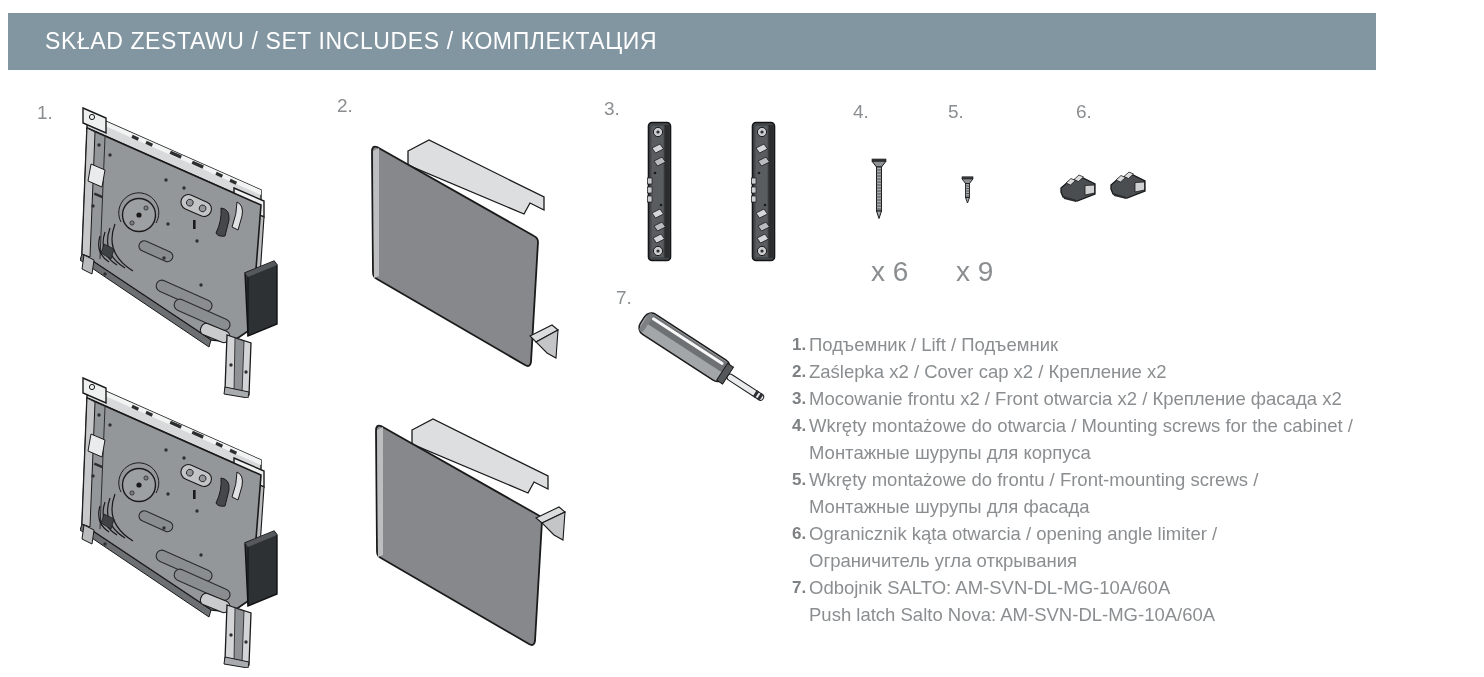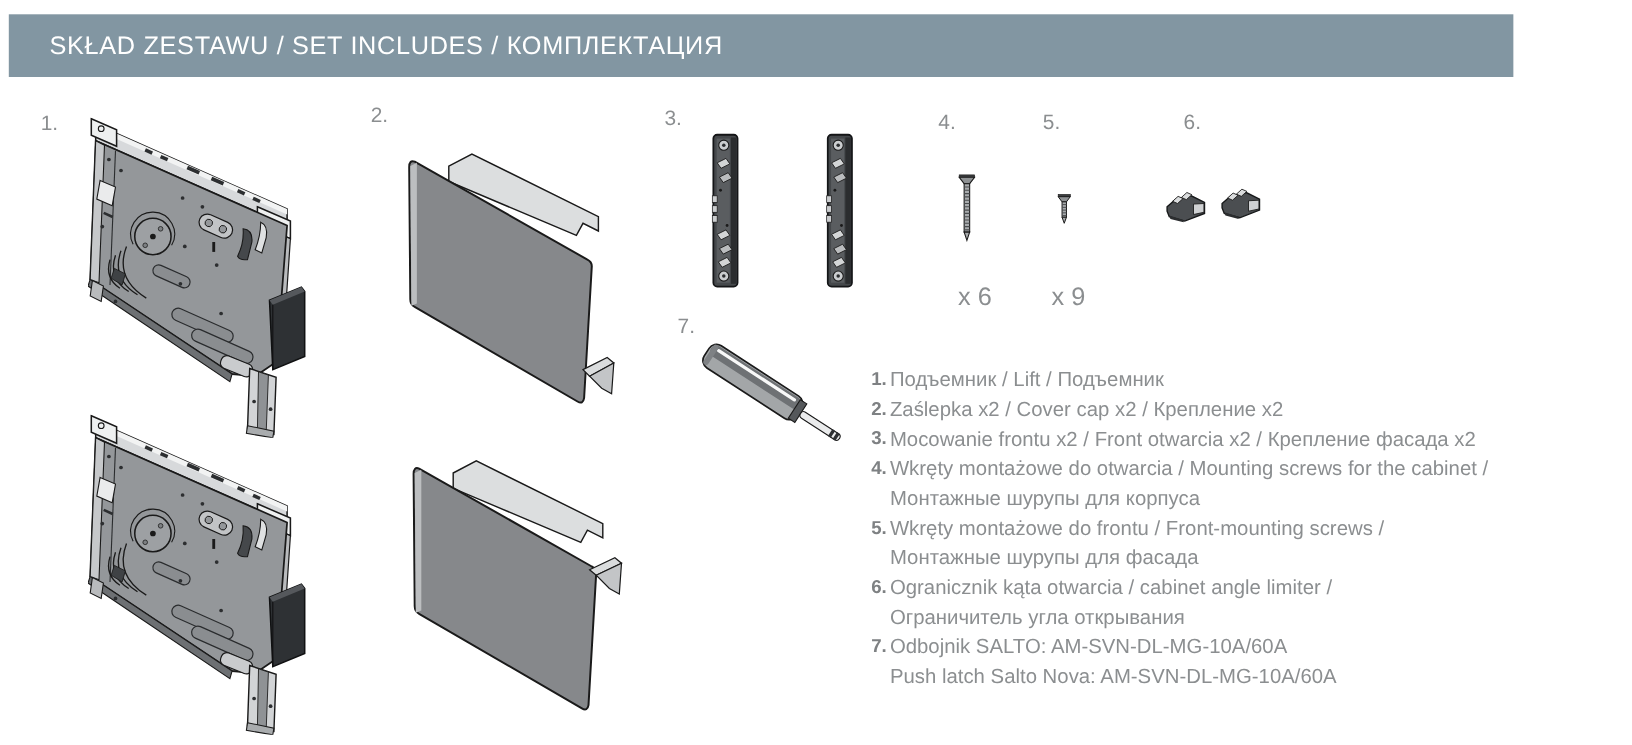--- a/index.html
+++ b/index.html
@@ -4,21 +4,21 @@
 <style>
   html,body{margin:0;padding:0;background:#ffffff;}
   .page{position:relative;width:1376px;height:677px;background:#ffffff;overflow:hidden;
         font-family:"Liberation Sans",sans-serif;}
   
   .hdr{position:absolute;left:8px;top:13px;right:0;height:57px;background:#8296a2;
        display:flex;align-items:center;padding-left:37px;box-sizing:border-box;}
   .hdr-title{color:#ffffff;font-size:23px;font-weight:400;letter-spacing:.6px;white-space:nowrap;}
   
   .plabel{position:absolute;font-size:19px;line-height:1;color:#8b8e90;}
-  .qty{position:absolute;font-size:23px;line-height:1;color:#8b8e90;}
+  .qty{position:absolute;font-size:28px;line-height:1;color:#8b8e90;}
   
   .draw{position:absolute;}
   .draw svg{display:block;}
   
   .legend{position:absolute;left:792px;top:331px;width:680px;color:#8b8e90;
           font-size:18.5px;line-height:27px;}
   .entry{position:relative;padding-left:17px;}
   .entry .num{position:absolute;left:0;top:0;font-weight:700;font-size:17px;color:#7e8183;line-height:27px;}
   .line{white-space:nowrap;}
 </style>
@@ -316,21 +316,21 @@
       <div class="line">Wkręty montażowe do otwarcia / Mounting screws for the cabinet /</div>
       <div class="line">Монтажные шурупы для корпуса</div>
     </div>
     <div class="entry">
       <span class="num">5.</span>
       <div class="line">Wkręty montażowe do frontu / Front-mounting screws /</div>
       <div class="line">Монтажные шурупы для фасада</div>
     </div>
     <div class="entry">
       <span class="num">6.</span>
-      <div class="line">Ogranicznik kąta otwarcia / cabinet angle limiter /</div>
+      <div class="line">Ogranicznik kąta otwarcia / opening angle limiter /</div>
       <div class="line">Ограничитель угла открывания</div>
     </div>
     <div class="entry">
       <span class="num">7.</span>
       <div class="line">Odbojnik SALTO: AM-SVN-DL-MG-10A/60A</div>
       <div class="line">Push latch Salto Nova: AM-SVN-DL-MG-10A/60A</div>
     </div>
   </div>
 
 </div>

